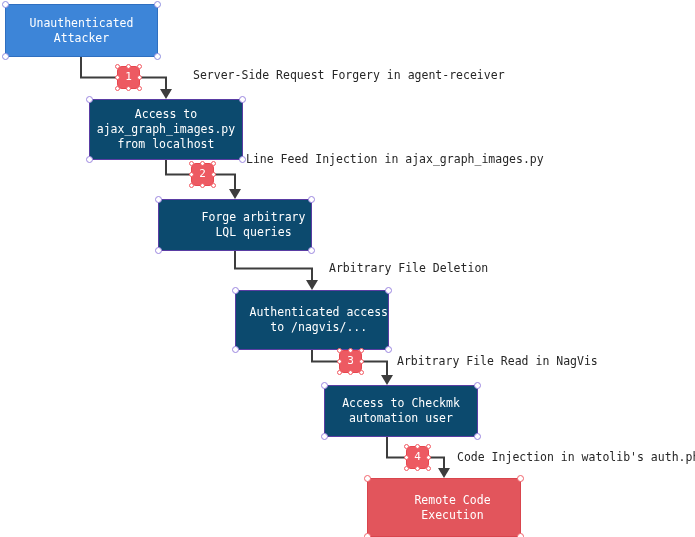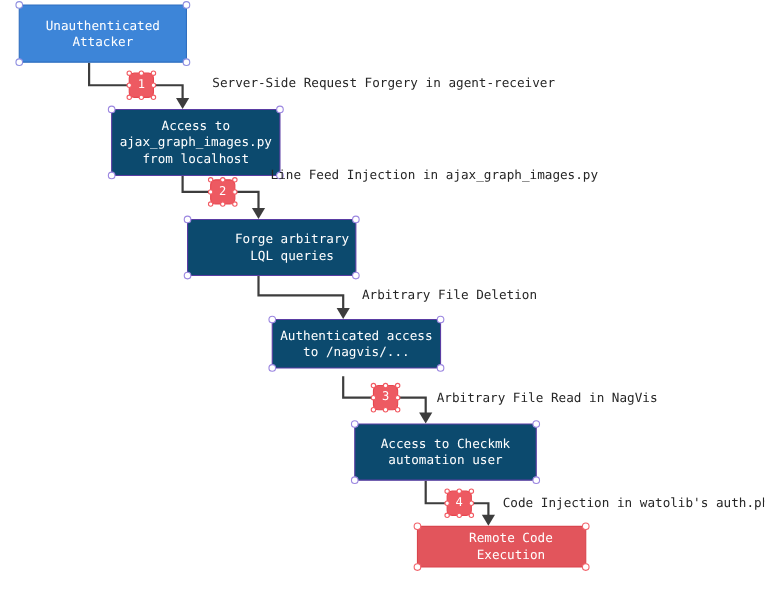--- a/index.html
+++ b/index.html
@@ -35,21 +35,20 @@
     display: flex;
     align-items: center;
     justify-content: center;
     text-align: center;
     color: #ffffff;
     font-size: 11.5px;
     line-height: 15px;
     letter-spacing: 0px;
     white-space: pre;
     z-index: 3;
-    margin-left: 12px;
   }
   .node-blue {
     background: #3d85d8;
     border: 1.5px solid #2f6fc0;
   }
   .node-purple {
     background: #0c4a6e;
     border: 1.5px solid #5a3da3;
   }
   .node-red {
@@ -158,39 +157,39 @@
 
   <div class="node node-purple" style="left: 158px; top: 199px; width: 154px; height: 52px; padding-left: 37px;">
     <span>Forge arbitrary
 LQL queries</span>
     <span class="handle tl"></span>
     <span class="handle tr"></span>
     <span class="handle bl"></span>
     <span class="handle br"></span>
   </div>
 
-  <div class="node node-purple" style="left: 235px; top: 290px; width: 154px; height: 45px;">
+  <div class="node node-purple" style="left: 235px; top: 290px; width: 154px; height: 60px; justify-content: flex-end;">
     <span>Authenticated access
 to /nagvis/...</span>
     <span class="handle tl"></span>
     <span class="handle tr"></span>
     <span class="handle bl"></span>
     <span class="handle br"></span>
   </div>
 
-  <div class="node node-purple" style="left: 310px; top: 385px; width: 166px; height: 52px;">
+  <div class="node node-purple" style="left: 324px; top: 385px; width: 154px; height: 52px;">
     <span>Access to Checkmk
 automation user</span>
     <span class="handle tl"></span>
     <span class="handle tr"></span>
     <span class="handle bl"></span>
     <span class="handle br"></span>
   </div>
 
-  <div class="node node-red" style="left: 367px; top: 478px; width: 154px; height: 38px; padding-left: 17px;">
+  <div class="node node-red" style="left: 367px; top: 478px; width: 154px; height: 59px; padding-left: 17px;">
     <span>Remote Code
 Execution</span>
     <span class="handle tl"></span>
     <span class="handle tr"></span>
     <span class="handle bl"></span>
     <span class="handle br"></span>
   </div>
 
   <div class="edge-label" style="left: 177px; top: 68px; margin-left: 16px;">Server-Side Request Forgery in agent-receiver</div>
   <div class="edge-label" style="left: 246px; top: 152px;">Line Feed Injection in ajax_graph_images.py</div>

